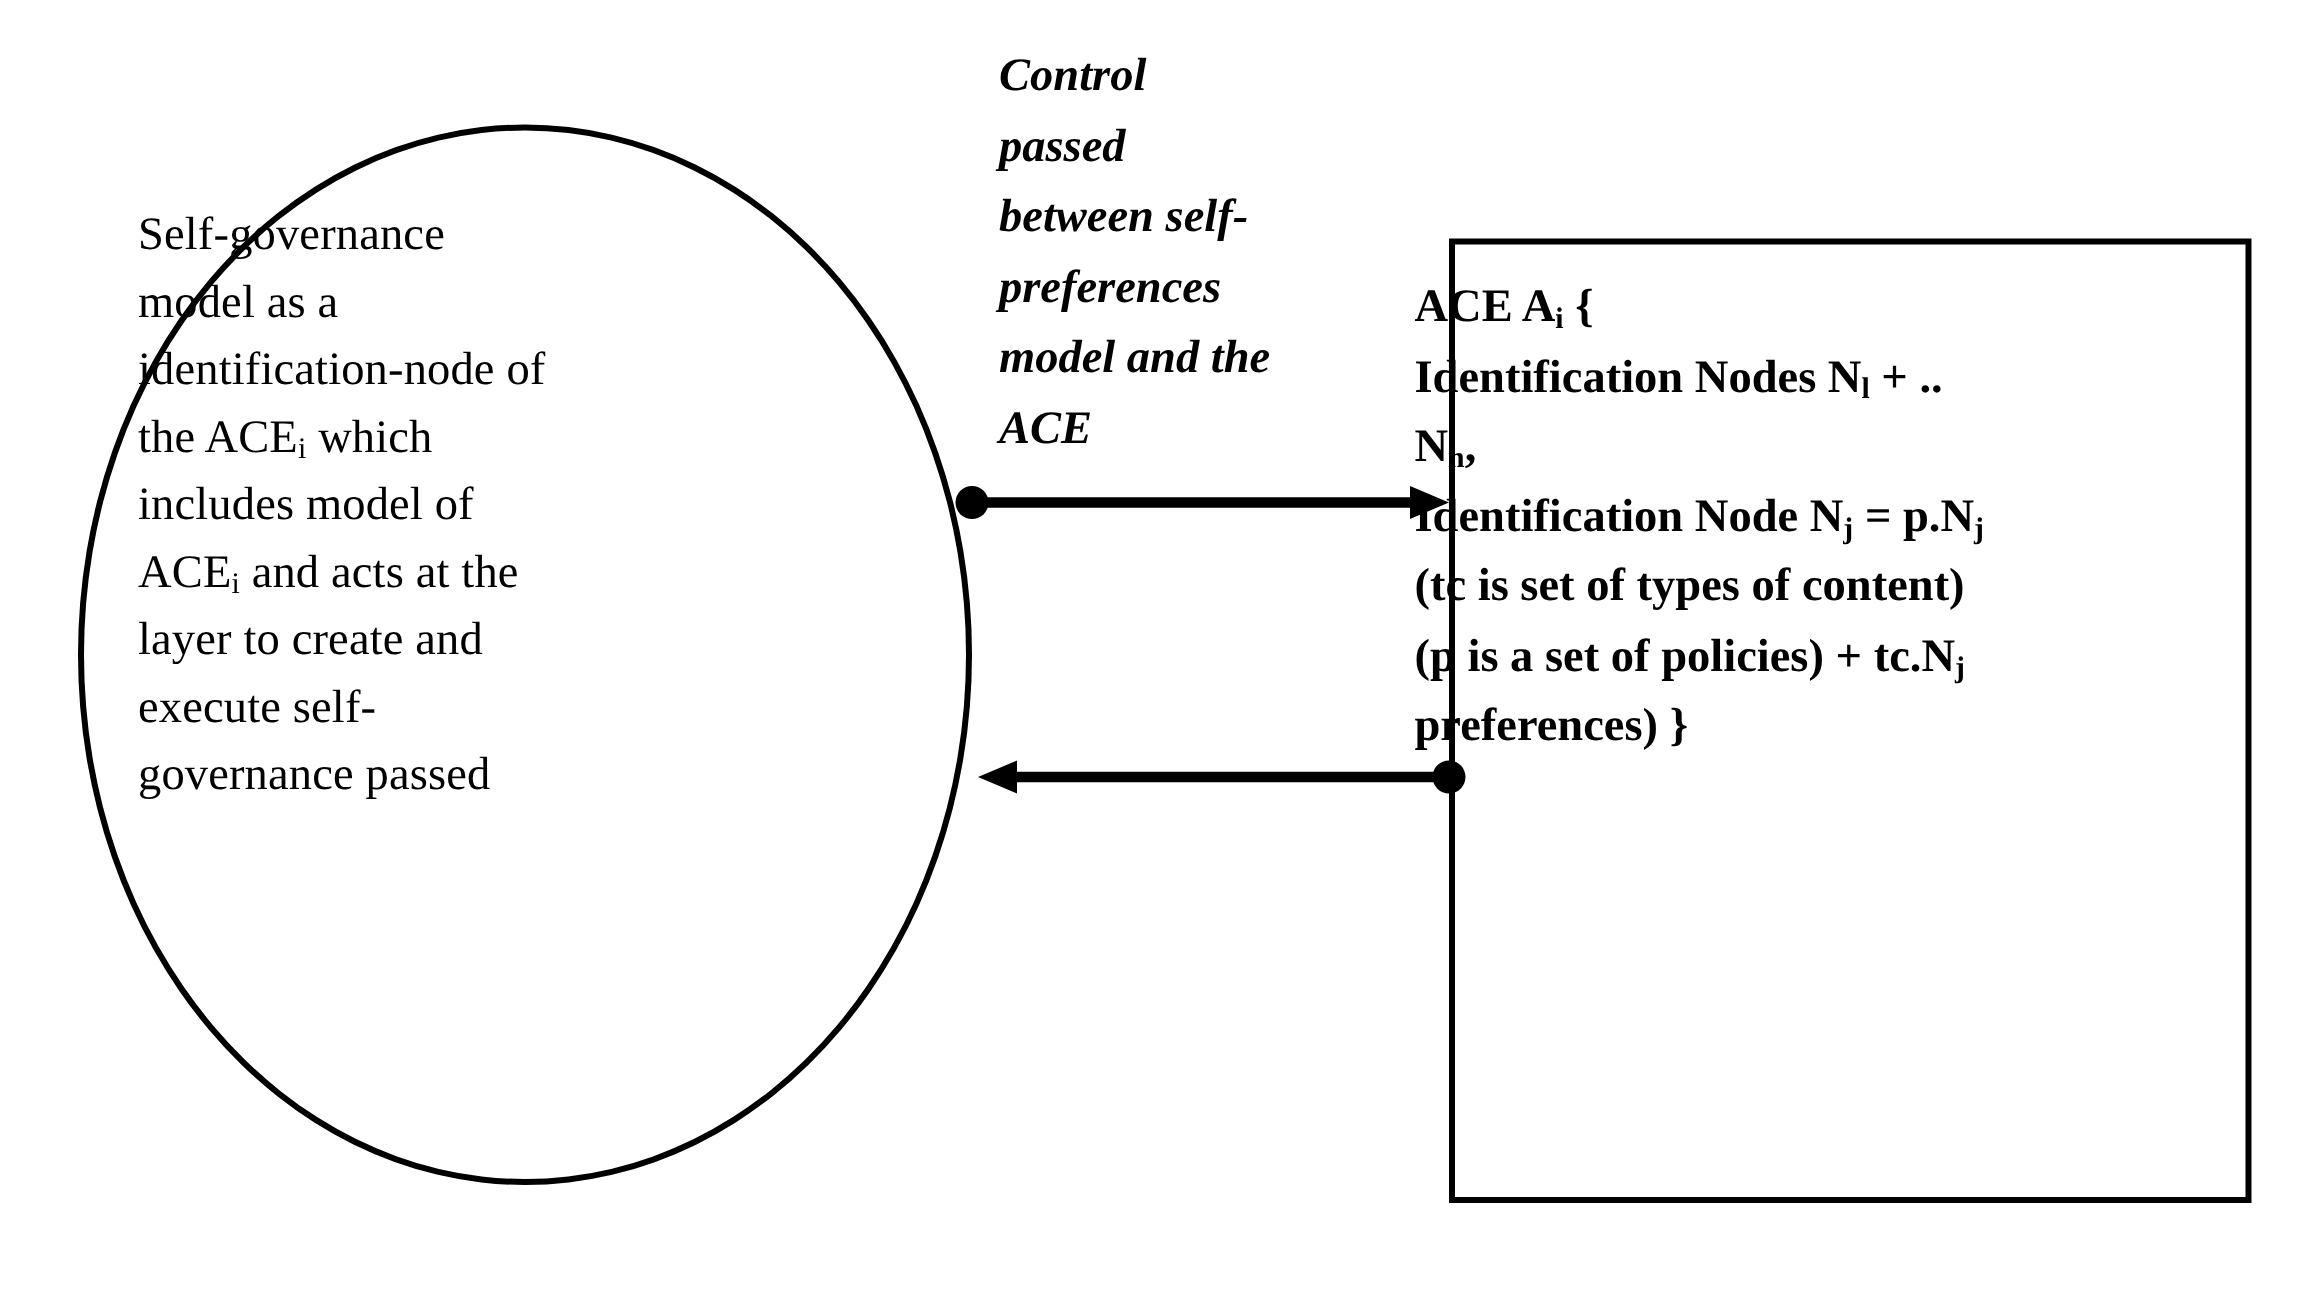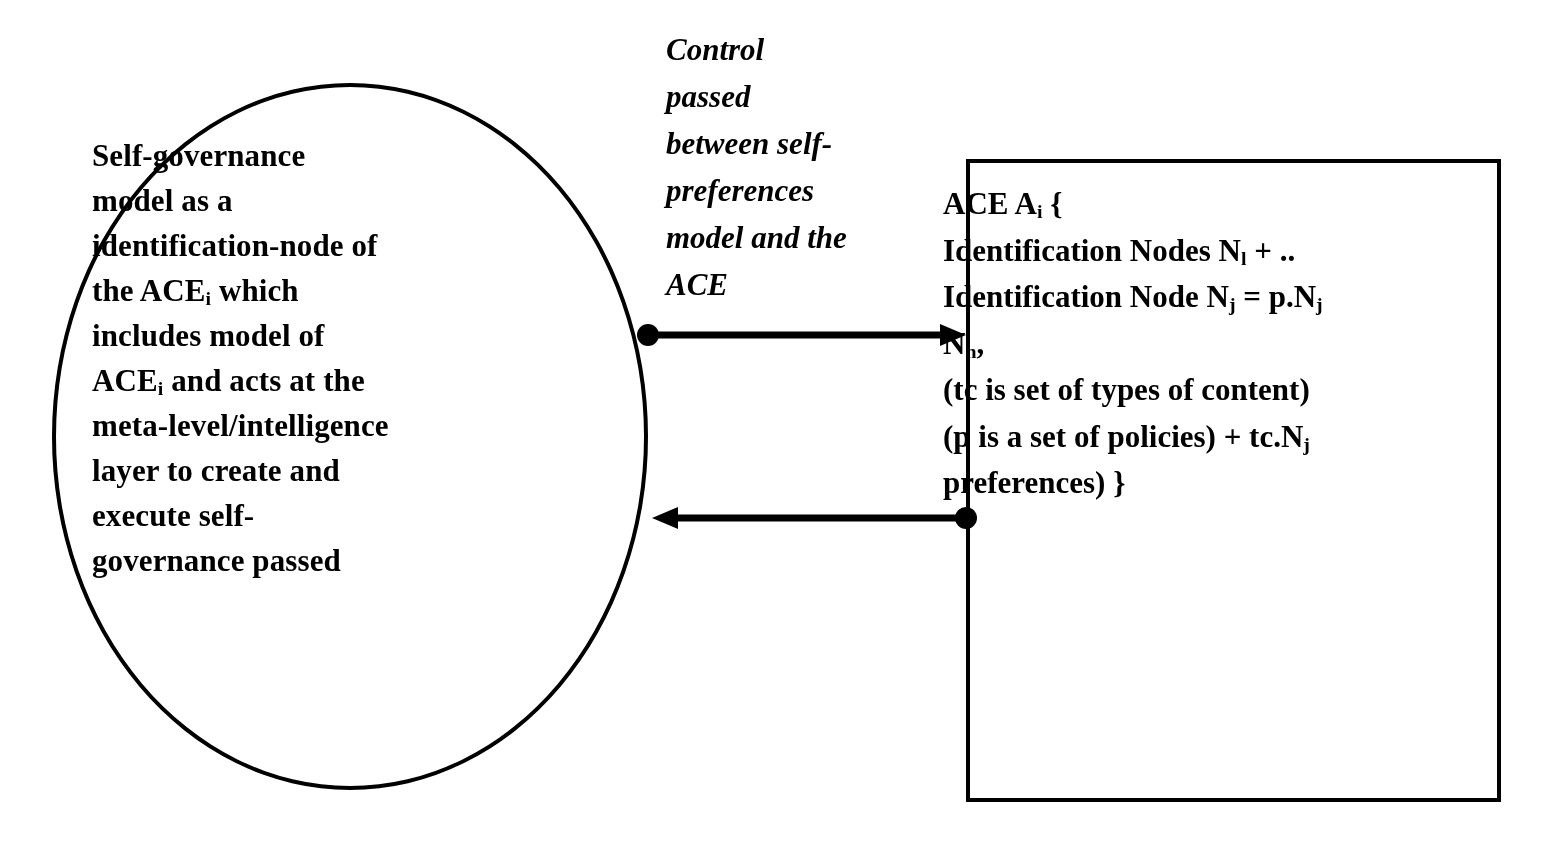--- a/index.html
+++ b/index.html
@@ -35,21 +35,21 @@
     border-radius: 50%;
     box-sizing: border-box;
   }
   .ellipse-text {
     position: absolute;
     left: 92px;
     top: 133px;
     width: 380px;
     font-size: 31px;
     line-height: 45px;
-    font-weight: 700;
+    font-weight: 400;
     letter-spacing: 0.1px;
   }
 
   
   .center-caption {
     position: absolute;
     left: 666px;
     top: 26px;
     width: 240px;
     font-size: 31px;
@@ -101,41 +101,40 @@
 <div id="diagram-root">
 
   <div class="ellipse-node"></div>
   <div class="ellipse-text">
     <div class="nowrap"><span>Self-governance</span></div>
     <div class="nowrap"><span>model as a</span></div>
     <div class="nowrap"><span>identification-node of</span></div>
     <div class="nowrap"><span>the ACE</span><sub>i</sub><span> which</span></div>
     <div class="nowrap"><span>includes model of</span></div>
     <div class="nowrap"><span>ACE</span><sub>i</sub><span> and acts at the</span></div>
-    <div class="nowrap"><span>meta-level/intelligence</span></div>
     <div class="nowrap"><span>layer to create and</span></div>
     <div class="nowrap"><span>execute self-</span></div>
     <div class="nowrap"><span>governance passed</span></div>
   </div>
 
   <div class="center-caption">
     <div>Control</div>
     <div>passed</div>
     <div>between self-</div>
     <div>preferences</div>
     <div>model and the</div>
     <div>ACE</div>
   </div>
 
   <div class="rect-node"></div>
   <div class="rect-text" id="rect-text-host">
       <div class="nowrap"><span>ACE A</span><sub>i</sub><span> {</span></div>
       <div class="nowrap"><span>Identification Nodes N</span><sub>l</sub><span> + ..</span></div>
+      <div class="nowrap"><span>N</span><sub>n</sub><span>,</span></div>
       <div class="nowrap"><span>Identification Node N</span><sub>j</sub><span> = p.N</span><sub>j</sub></div>
-      <div class="nowrap"><span>N</span><sub>n</sub><span>,</span></div>
       <div class="nowrap"><span>(tc is set of types of content)</span></div>
       <div class="nowrap"><span>(p is a set of policies) + tc.N</span><sub>j</sub></div>
       <div class="nowrap"><span>preferences) }</span></div>
     </div>
 
   <svg id="connectors" viewBox="0 0 1547 865">
     <g>
       <line id="c0-line" stroke="#000" stroke-width="7" x1="648" y1="335" x2="940" y2="335"></line>
       <circle id="c0-dot" r="11" fill="#000" cx="648" cy="335"></circle>
       <polygon id="c0-head" fill="#000" points="966,335 940,324 940,346"></polygon>

